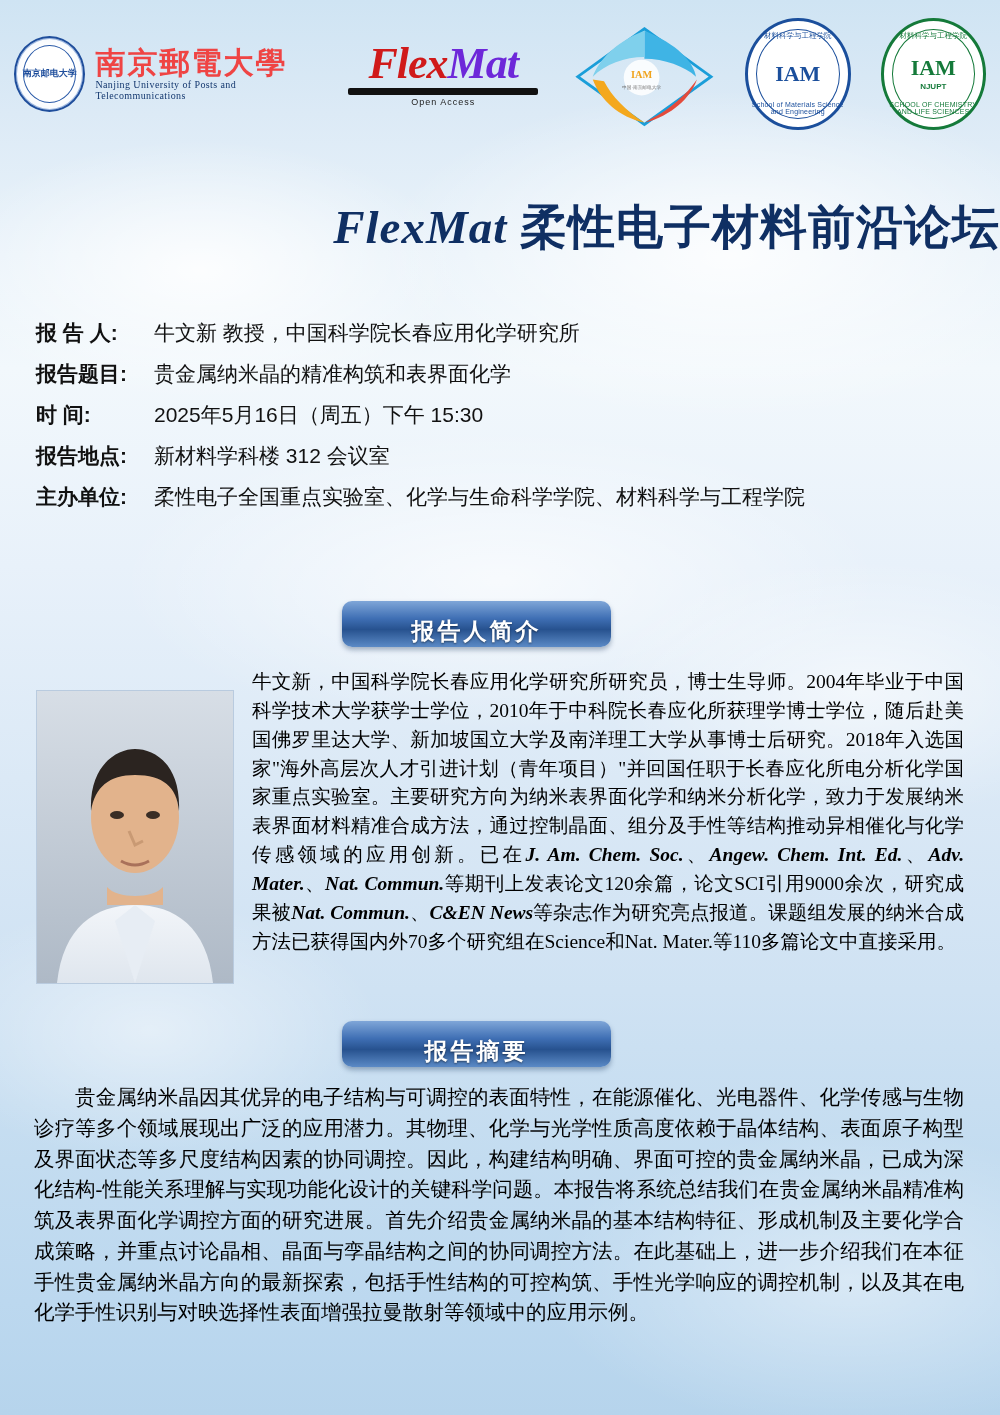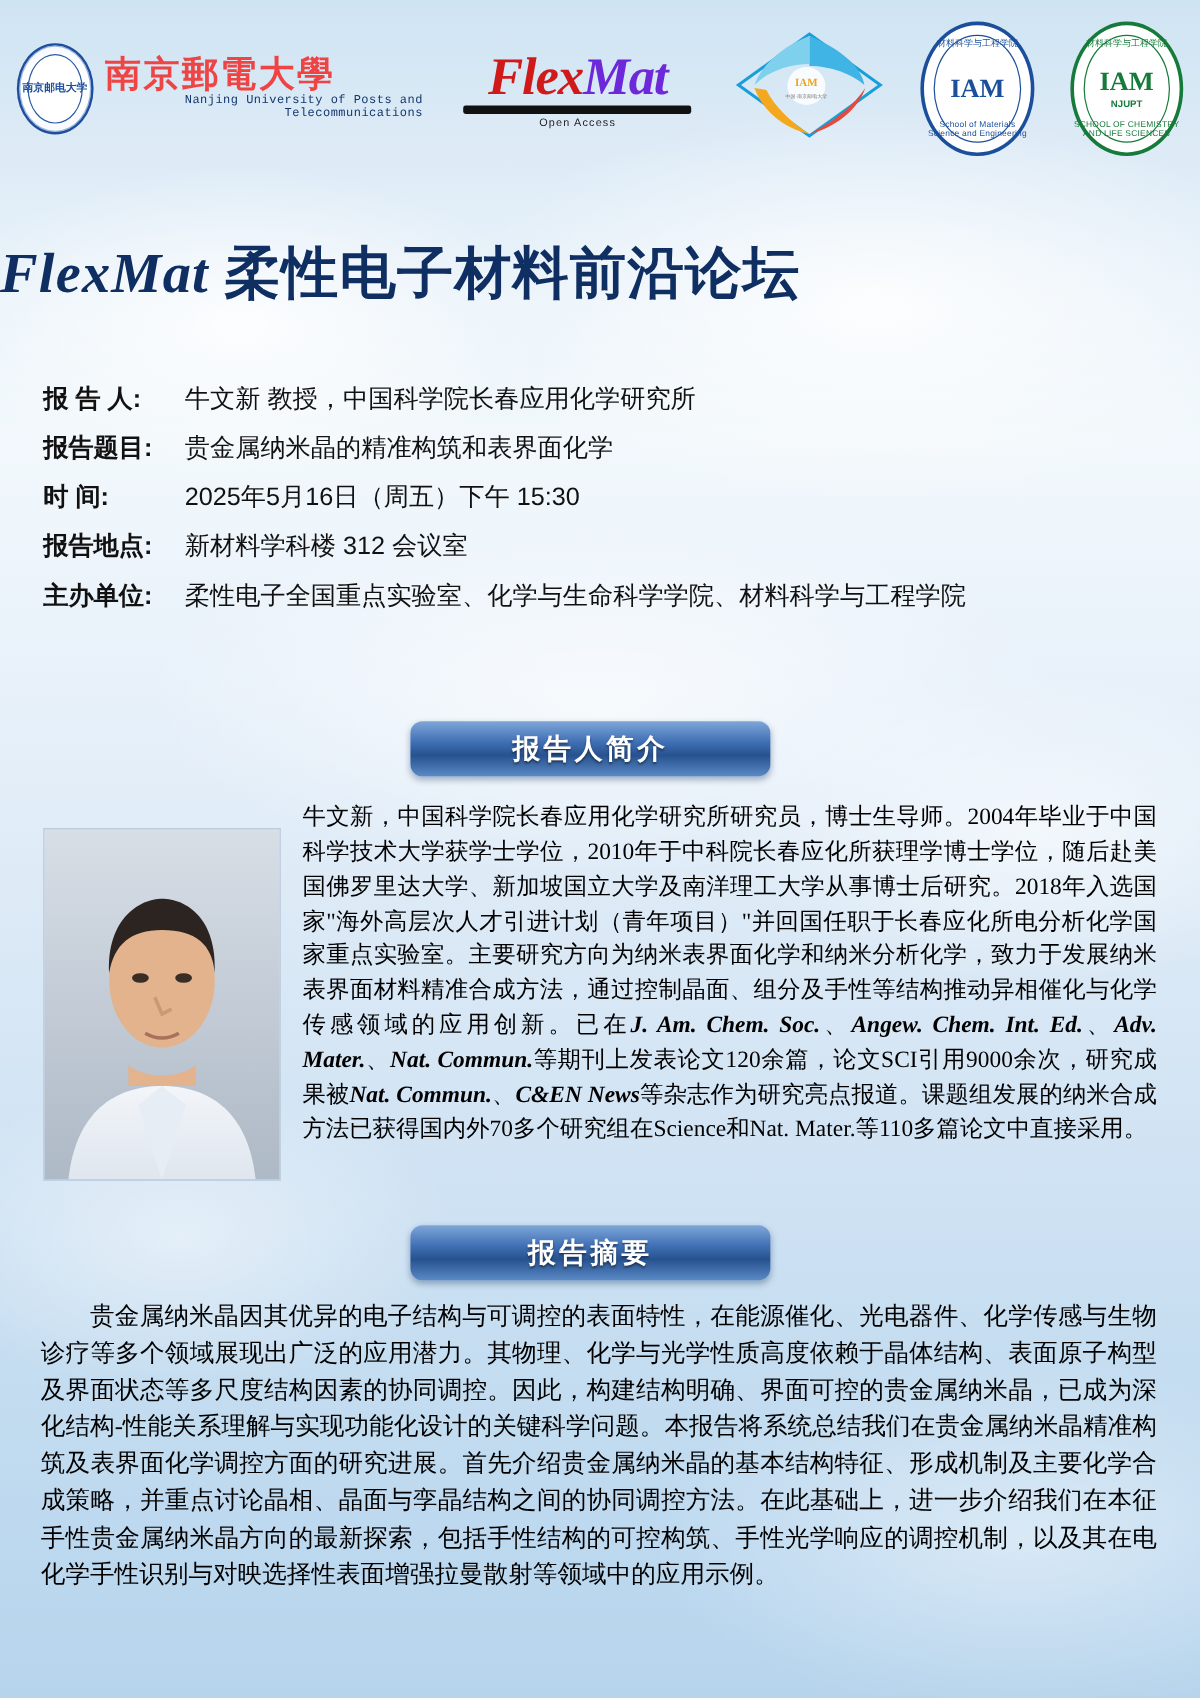--- a/index.html
+++ b/index.html
@@ -70,22 +70,22 @@
   .njupt-name {
     display: flex; flex-direction: column; justify-content: center;
   }
   .njupt-cn {
     font-family: "Liberation Serif", serif;
     font-size: 30px; font-weight: bold; color: #ef4444;
     letter-spacing: 2px;
     line-height: 1.05;
   }
   .njupt-en {
-    font-family: Liberation Mono, monospace;
-    font-size: 10px; color: #14386f; letter-spacing: .4px; text-align: right;
+    font-family: Liberation Serif, serif;
+    font-size: 10px; color: #14386f; letter-spacing: .4px;
   }
 
   .logo-flexmat { display:flex; flex-direction:column; align-items:center; margin-left: 18px;}
   .fm-word {
     font-family: "Liberation Serif", serif;
     font-style: italic;
     font-weight: bold;
     font-size: 44px;
     letter-spacing: -1px;
     line-height: 1;
@@ -136,21 +136,21 @@
   .ring-top {
     position: absolute; left: 0; right: 0; top: 10px;
     text-align: center;
     font-size: 7.5px;
   }
 
   
   .main-title {
     position: absolute;
     left: 0; right: 0; top: 196px;
-    text-align: left;
+    text-align: right;
     font-family: "Liberation Serif", serif;
     font-size: 47px;
     font-weight: bold;
     color: #0f2f63;
     letter-spacing: 1px;
   }
   .main-title .en { font-style: italic; }
 
   
   .info {
@@ -172,26 +172,26 @@
     font-family: "Liberation Sans", sans-serif;
   }
   .lbl-w { width: 118px; display: inline-block; }
   .info-val {
     font-family: "Liberation Sans", sans-serif;
   }
 
   
   .banner {
     position: absolute;
-    width: 300px; height: 46px;
+    width: 269px; height: 46px;
     left: 342px;
     border-radius: 10px;
     background: linear-gradient(180deg, #7fa6d8 0%, #3f6fb4 38%, #27528f 62%, #5b8ac6 100%);
     box-shadow: 0 3px 5px rgba(20,50,90,.35);
-    display: flex; align-items: center; justify-content: center;
+    display: flex; align-items: flex-end; justify-content: center;
   }
   .banner span {
     color: #fff;
     font-size: 23px;
     font-weight: bold;
     letter-spacing: 3px;
     text-shadow: 0 1px 2px rgba(0,0,0,.45);
   }
   .banner-bio { top: 601px; }
   .banner-abs { top: 1021px; }

